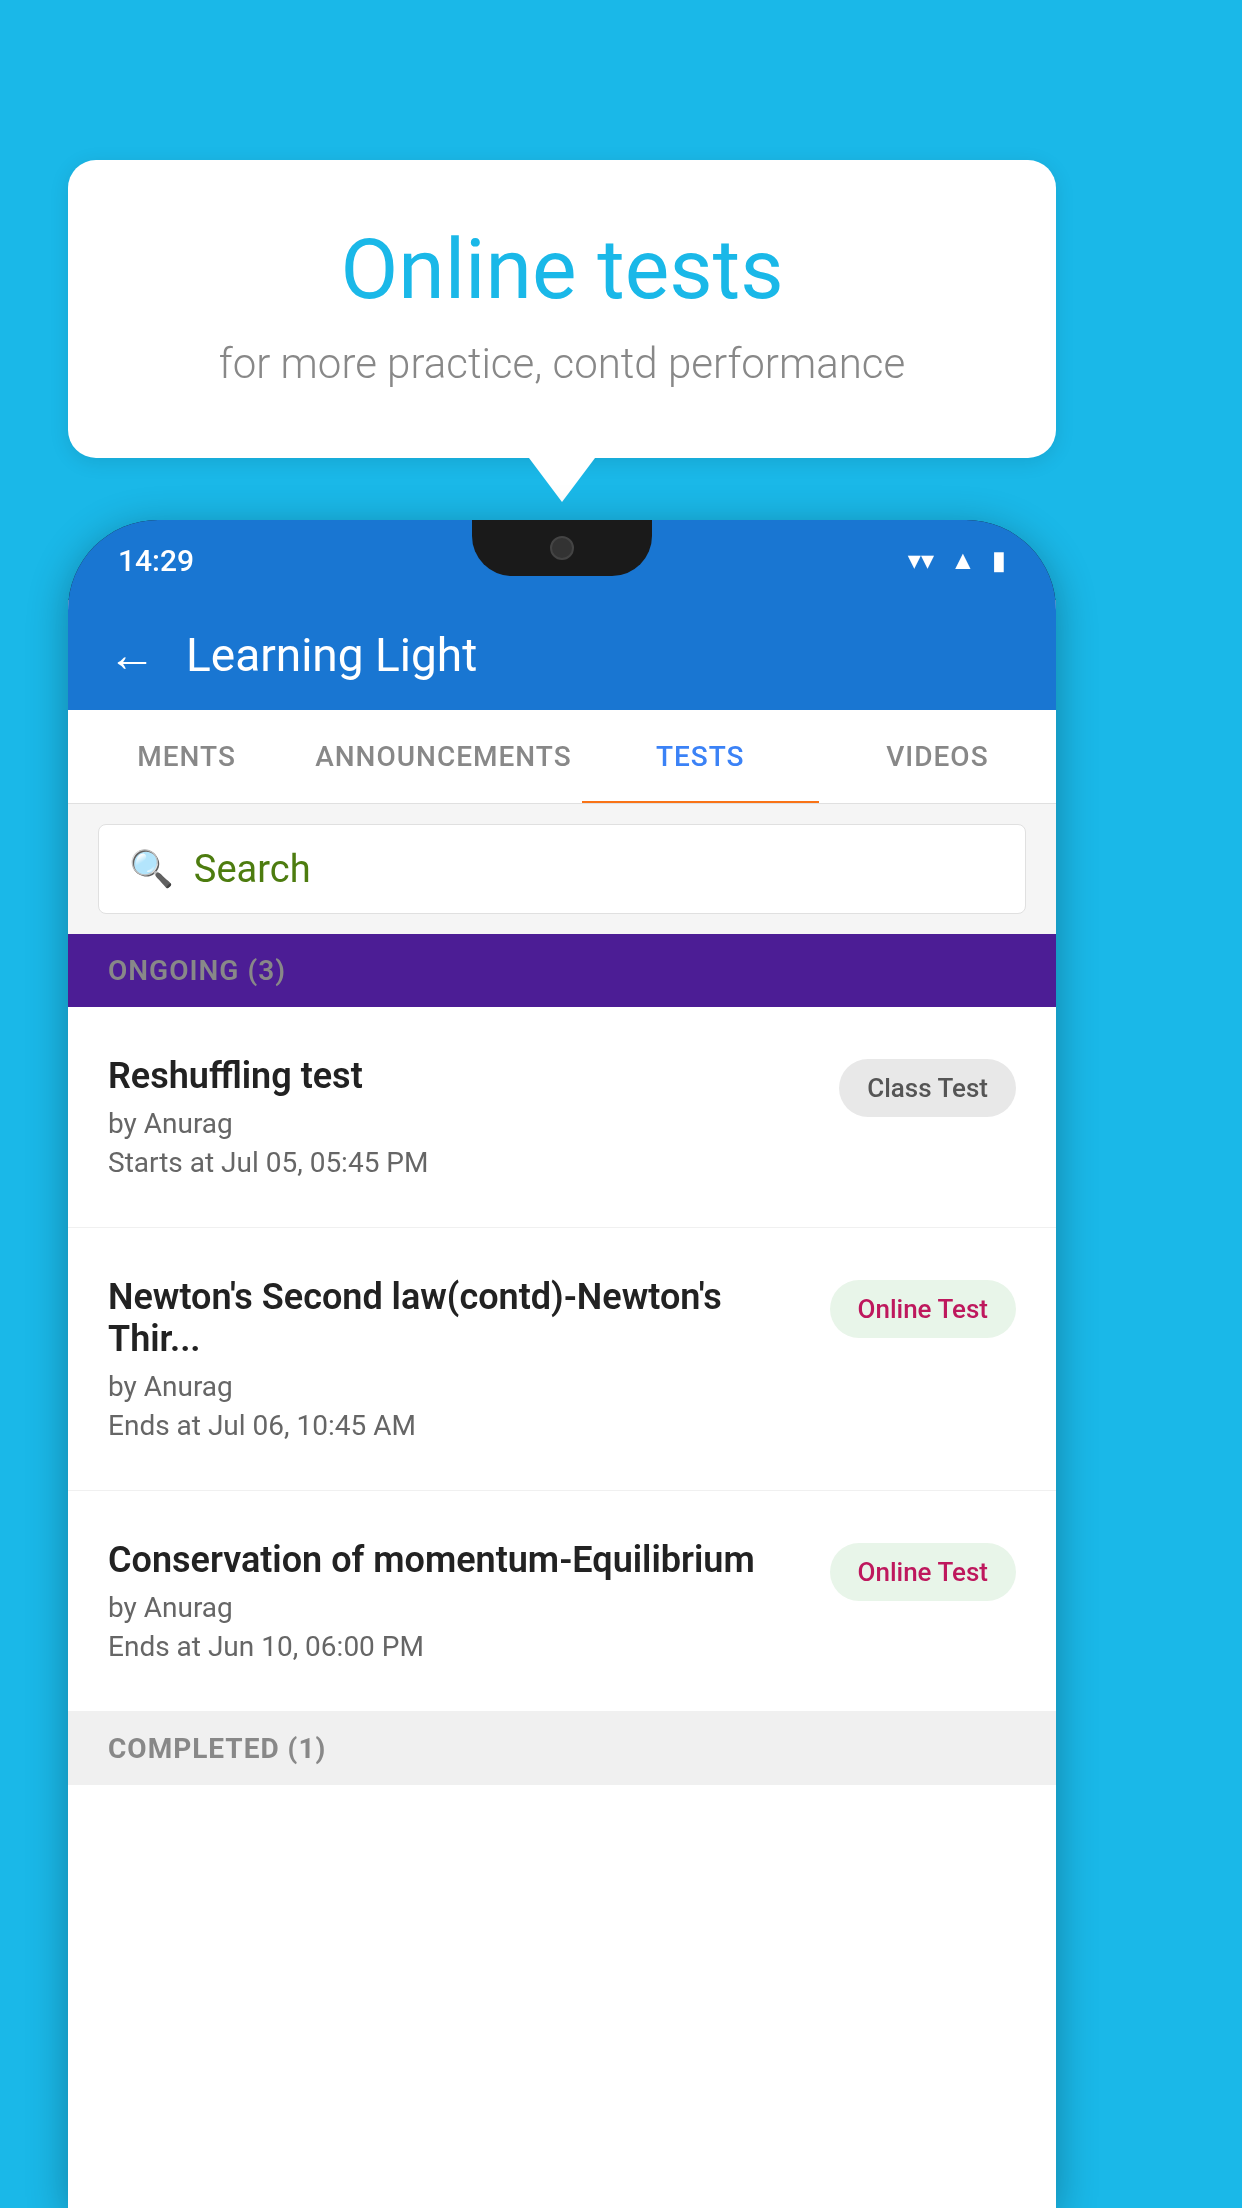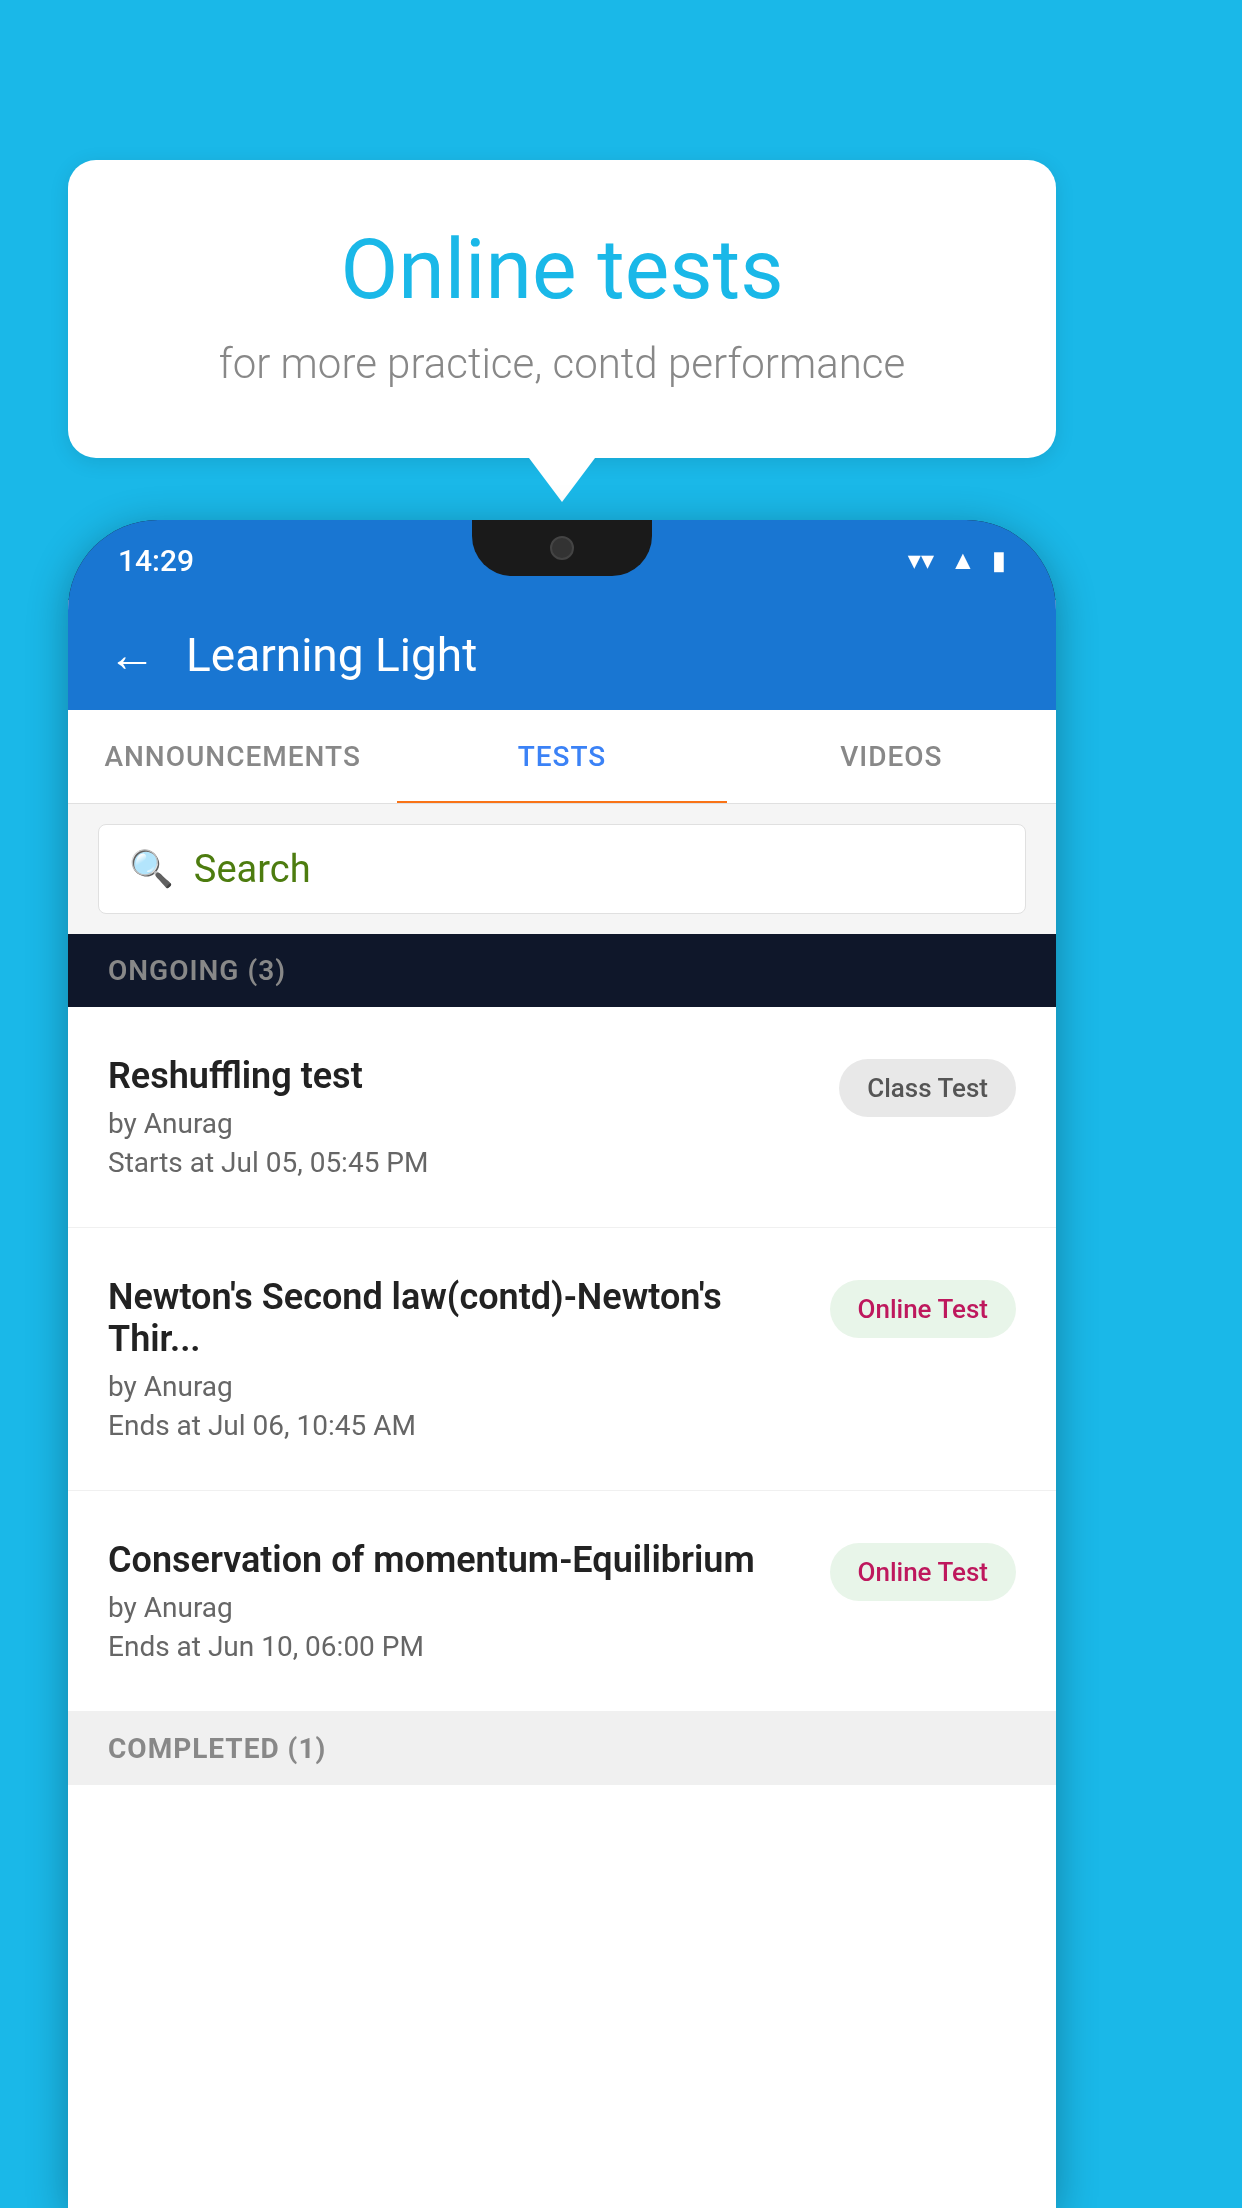--- a/index.html
+++ b/index.html
@@ -170,21 +170,21 @@
       font-size: 36px;
       color: #aaa;
     }
     .search-placeholder {
       font-size: 38px;
       color: #4d7c0f;
     }
 
     
     .section-header {
-      background: #0f172a;
+      background: #4c1d95;
       padding: 20px 40px;
       font-size: 28px;
       color: #888;
       font-weight: 600;
       letter-spacing: 1px;
     }
 
     
     .test-item {
       background: white;
@@ -271,20 +271,21 @@
     </div>
 
     <div class="phone-screen">
 
       <div class="app-header">
         <span class="back-arrow">←</span>
         <span class="app-title">Learning Light</span>
       </div>
 
       <div class="tabs-bar">
+        <div class="tab-item">MENTS</div>
         <div class="tab-item">ANNOUNCEMENTS</div>
         <div class="tab-item active">TESTS</div>
         <div class="tab-item">VIDEOS</div>
       </div>
 
       <div class="search-container">
         <div class="search-bar">
           <span class="search-icon-char">🔍</span>
           <span class="search-placeholder">Search</span>
         </div>

